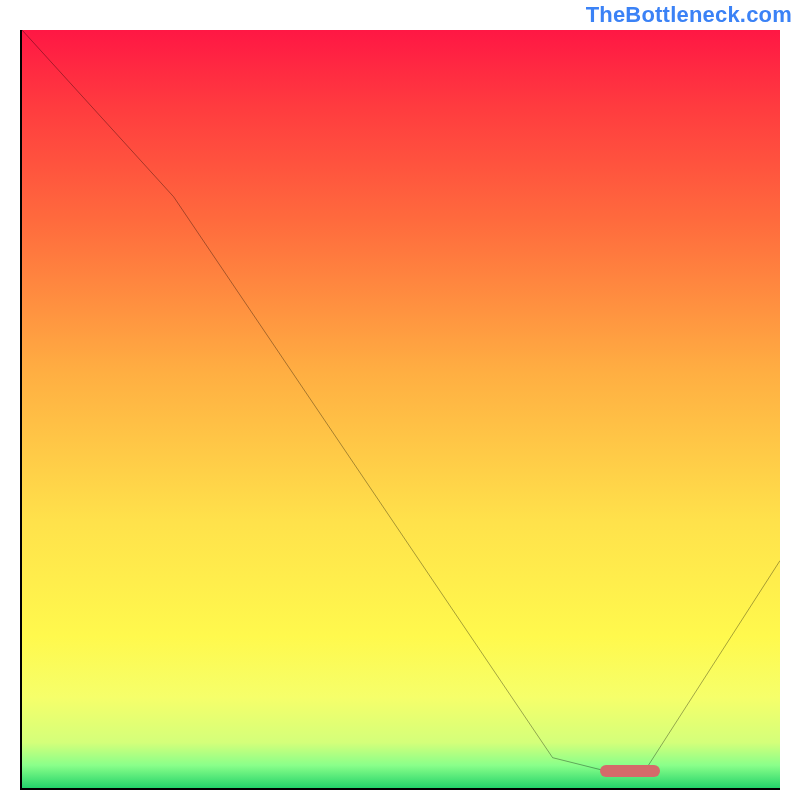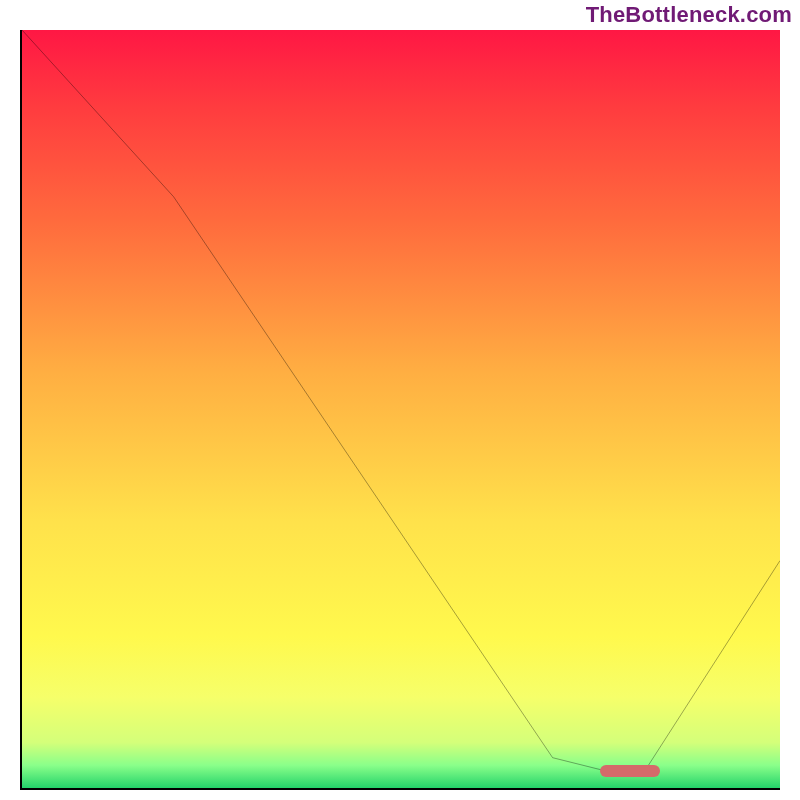--- a/index.html
+++ b/index.html
@@ -14,21 +14,21 @@
     position: relative;
     width: 800px;
     height: 800px;
   }
   .attribution {
     position: absolute;
     top: 2px;
     right: 8px;
     font-size: 22px;
     font-weight: 600;
-    color: #701a75;
+    color: #3b82f6;
     letter-spacing: 0.2px;
   }
   .plot-area {
     position: absolute;
     left: 20px;
     top: 30px;
     width: 760px;
     height: 760px;
     box-sizing: border-box;
     border-left: 2px solid #000;

